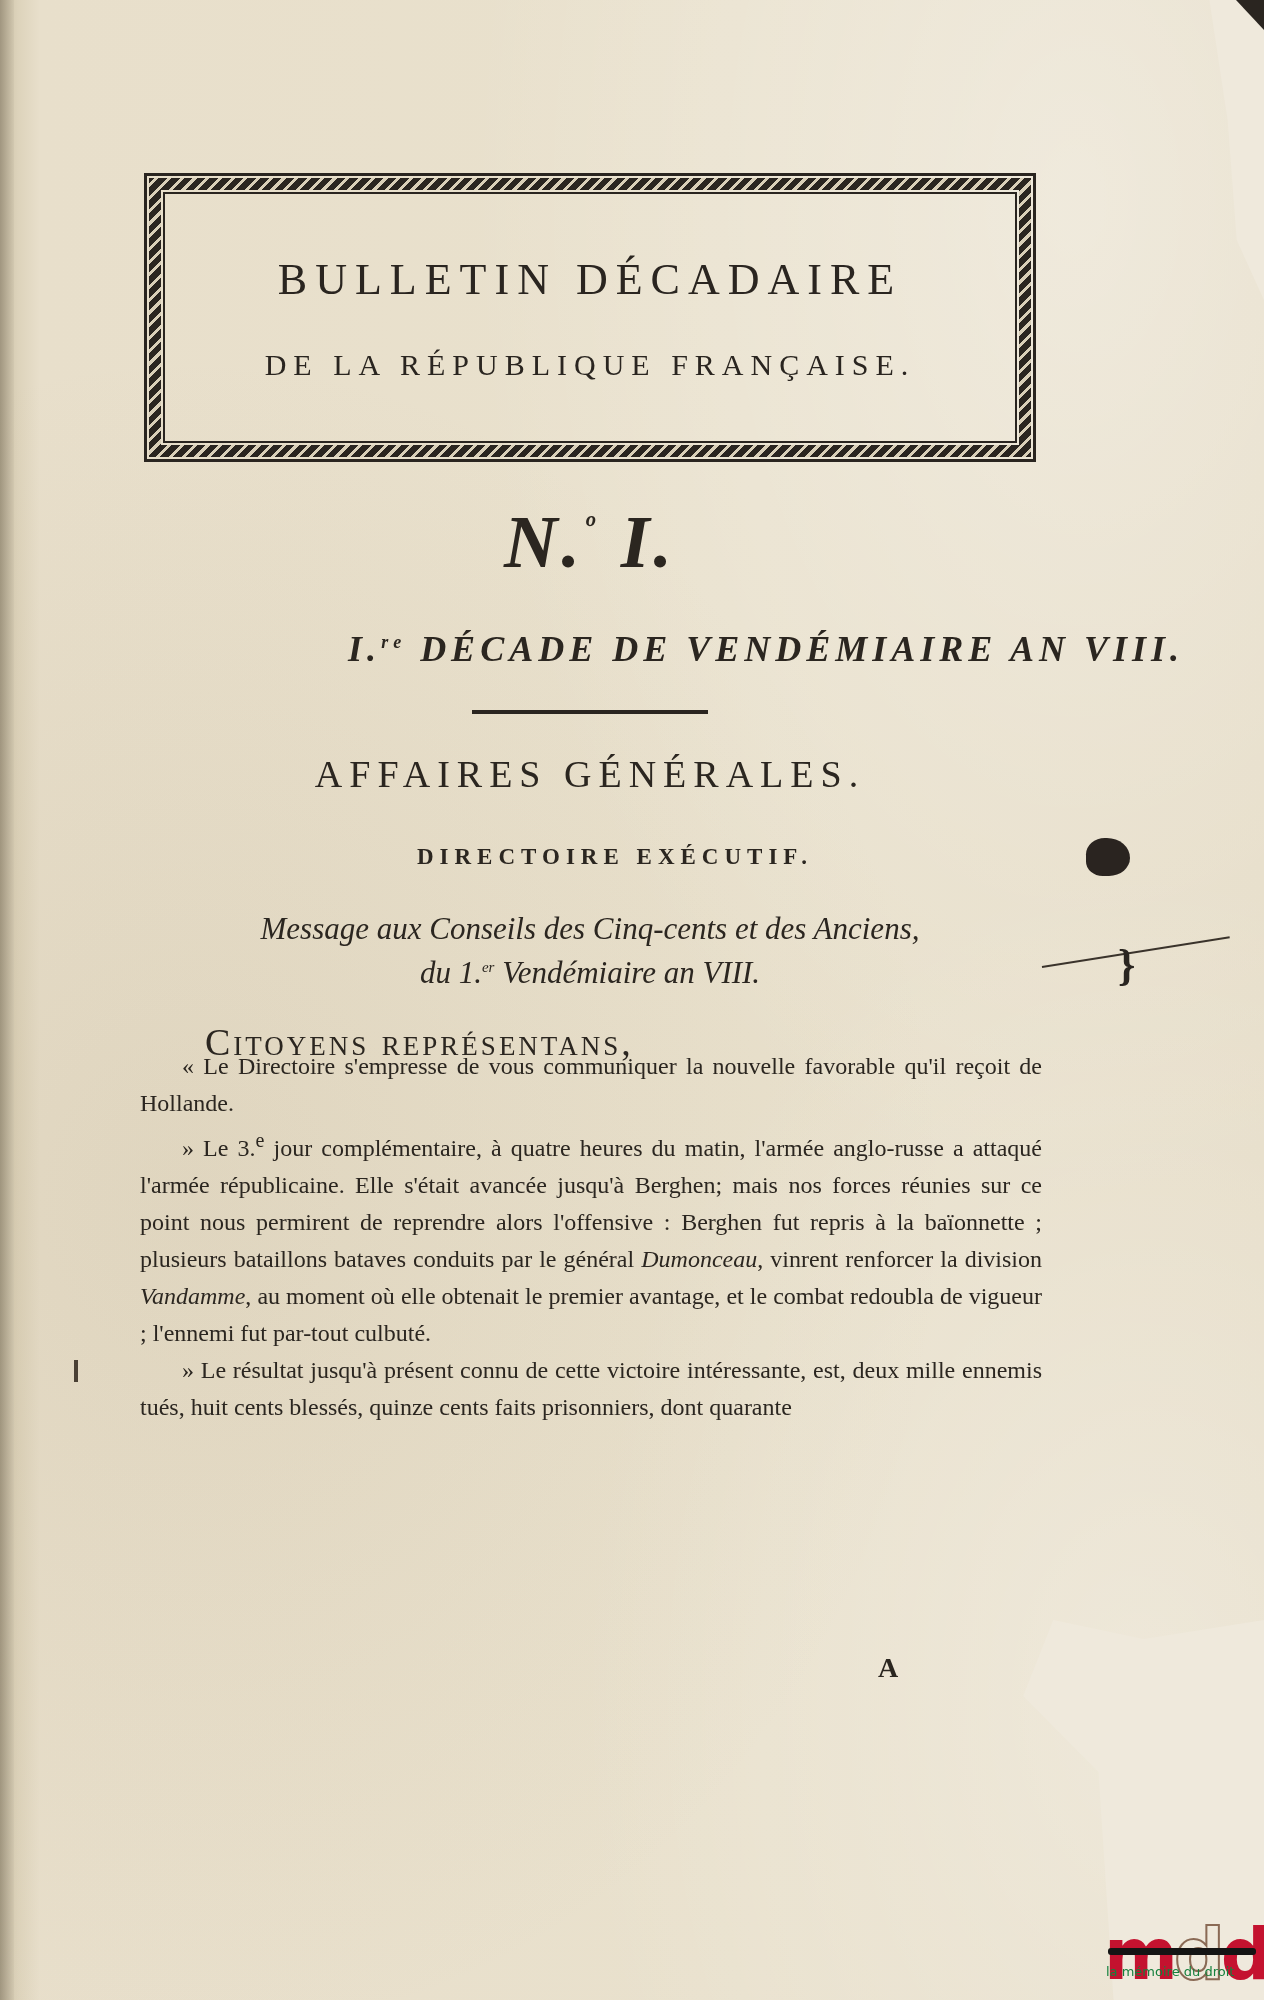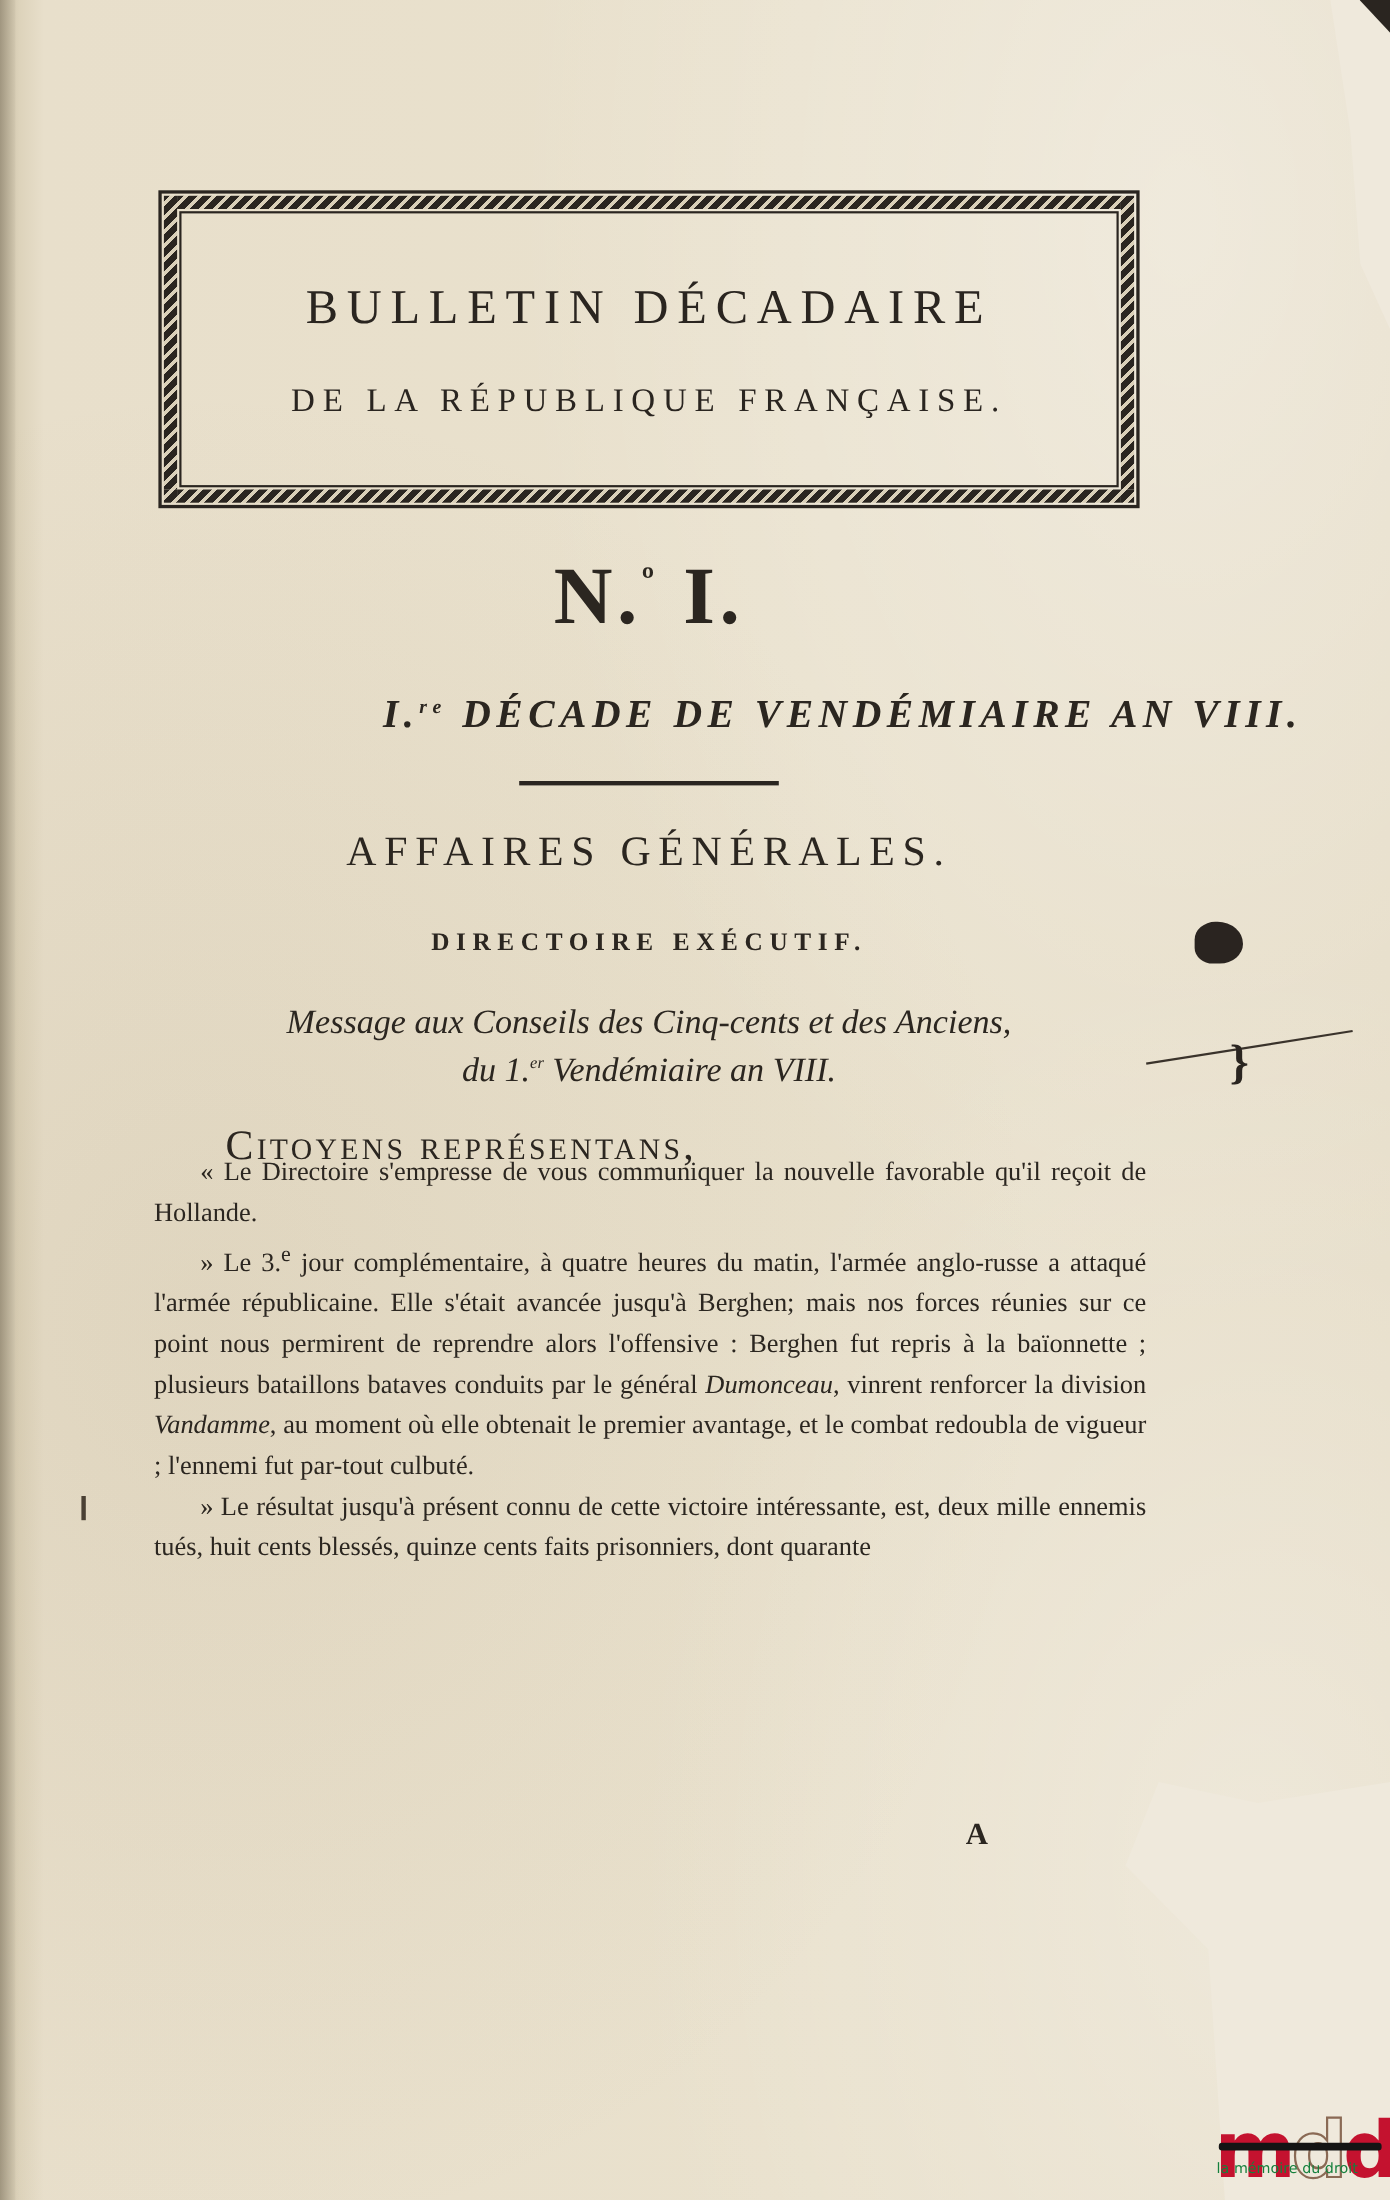--- a/index.html
+++ b/index.html
@@ -48,27 +48,27 @@
     border: 2px solid #2a2520;
   }
   .title-line {
     position: absolute; left: 0; right: 0; text-align: center;
     text-transform: uppercase; color: #2a2520;
   }
   .title-1 { top: 78px; font-size: 44px; letter-spacing: 8px; }
   .title-2 { top: 172px; font-size: 30px; letter-spacing: 7px; }
 
   .center { position: absolute; left: 0; width: 1180px; text-align: center; }
-  .number { top: 500px; font-size: 74px; font-weight: bold; letter-spacing: 4px; }
+  .number { top: 500px; font-size: 74px; font-weight: bold; letter-spacing: 4px; font-style: italic; }
   .number sup { font-size: 34px; vertical-align: 28px; }
   .decade { top: 628px; font-size: 36px; font-weight: bold; font-style: italic; letter-spacing: 5px; width: 1184px; text-align: right; }
   .decade sup { font-size: 18px; }
   .rule { position: absolute; left: 472px; top: 710px; width: 236px; height: 4px; background: #2a2520; }
   .section { top: 752px; font-size: 38px; letter-spacing: 7px; width: 1180px; }
-  .subsection { top: 844px; font-size: 23px; letter-spacing: 6px; font-weight: bold; width: 1180px; }
+  .subsection { top: 844px; font-size: 23px; letter-spacing: 6px; font-weight: bold; width: 1180px; padding-left: 25px; }
   .message { top: 910px; font-size: 31px; font-style: italic; width: 1180px; line-height: 38px; text-align: center; }
   .message sup { font-size: 15px; }
   .salutation { position: absolute; left: 205px; top: 1020px; font-size: 38px; letter-spacing: 3px; font-variant: small-caps; }
 
   .body-text {
     position: absolute; left: 140px; top: 1048px; width: 902px;
     font-size: 24px; line-height: 37px; text-align: justify;
   }
   .body-text p { margin: 0; text-indent: 42px; }
   .body-text em { font-style: italic; }

